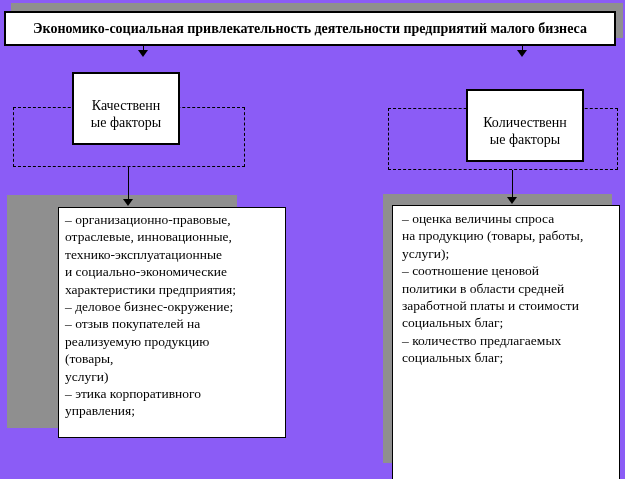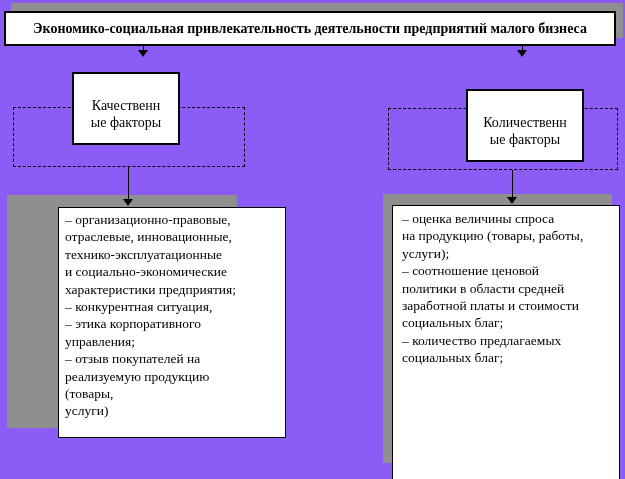--- a/index.html
+++ b/index.html
@@ -115,27 +115,27 @@
   </div>
 
   <div class="shadow list-left-shadow"></div>
   <div class="box list-box list-left">
     <div>
         <div class="list-item">– организационно-правовые,
 отраслевые, инновационные,
 технико-эксплуатационные
 и социально-экономические
 характеристики предприятия;</div>
-        <div class="list-item">– конкурентная ситуация,</div>
-        <div class="list-item">– этика корпоративного
-управления;</div>
+        <div class="list-item">– деловое бизнес-окружение;</div>
         <div class="list-item">– отзыв покупателей на
 реализуемую продукцию
 (товары,
 услуги)</div>
+        <div class="list-item">– этика корпоративного
+управления;</div>
       </div>
   </div>
 
   <div class="shadow list-right-shadow"></div>
   <div class="box list-box list-right">
     <div>
         <div class="list-item">– оценка величины спроса
 на продукцию (товары, работы,
 услуги);</div>
         <div class="list-item">– соотношение ценовой

